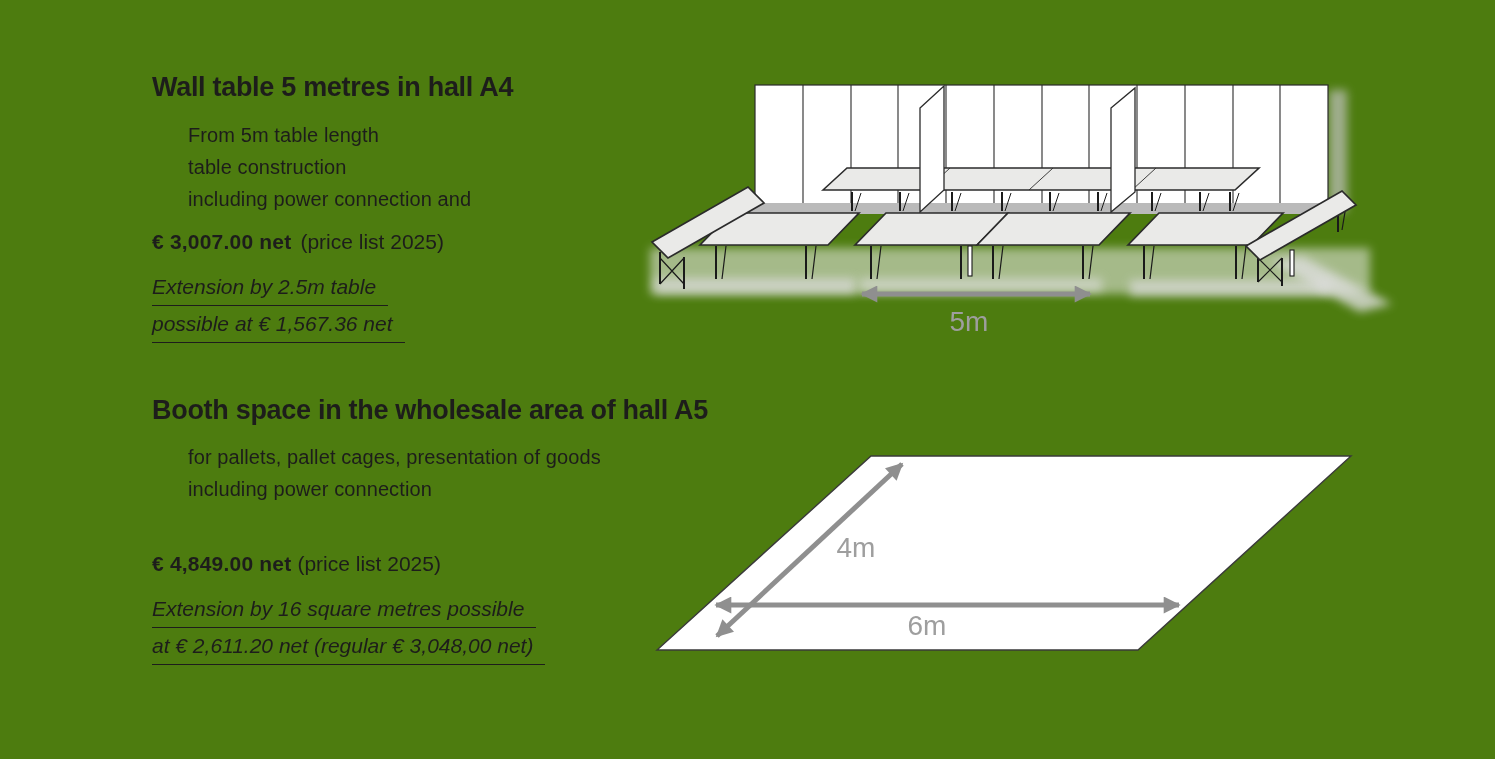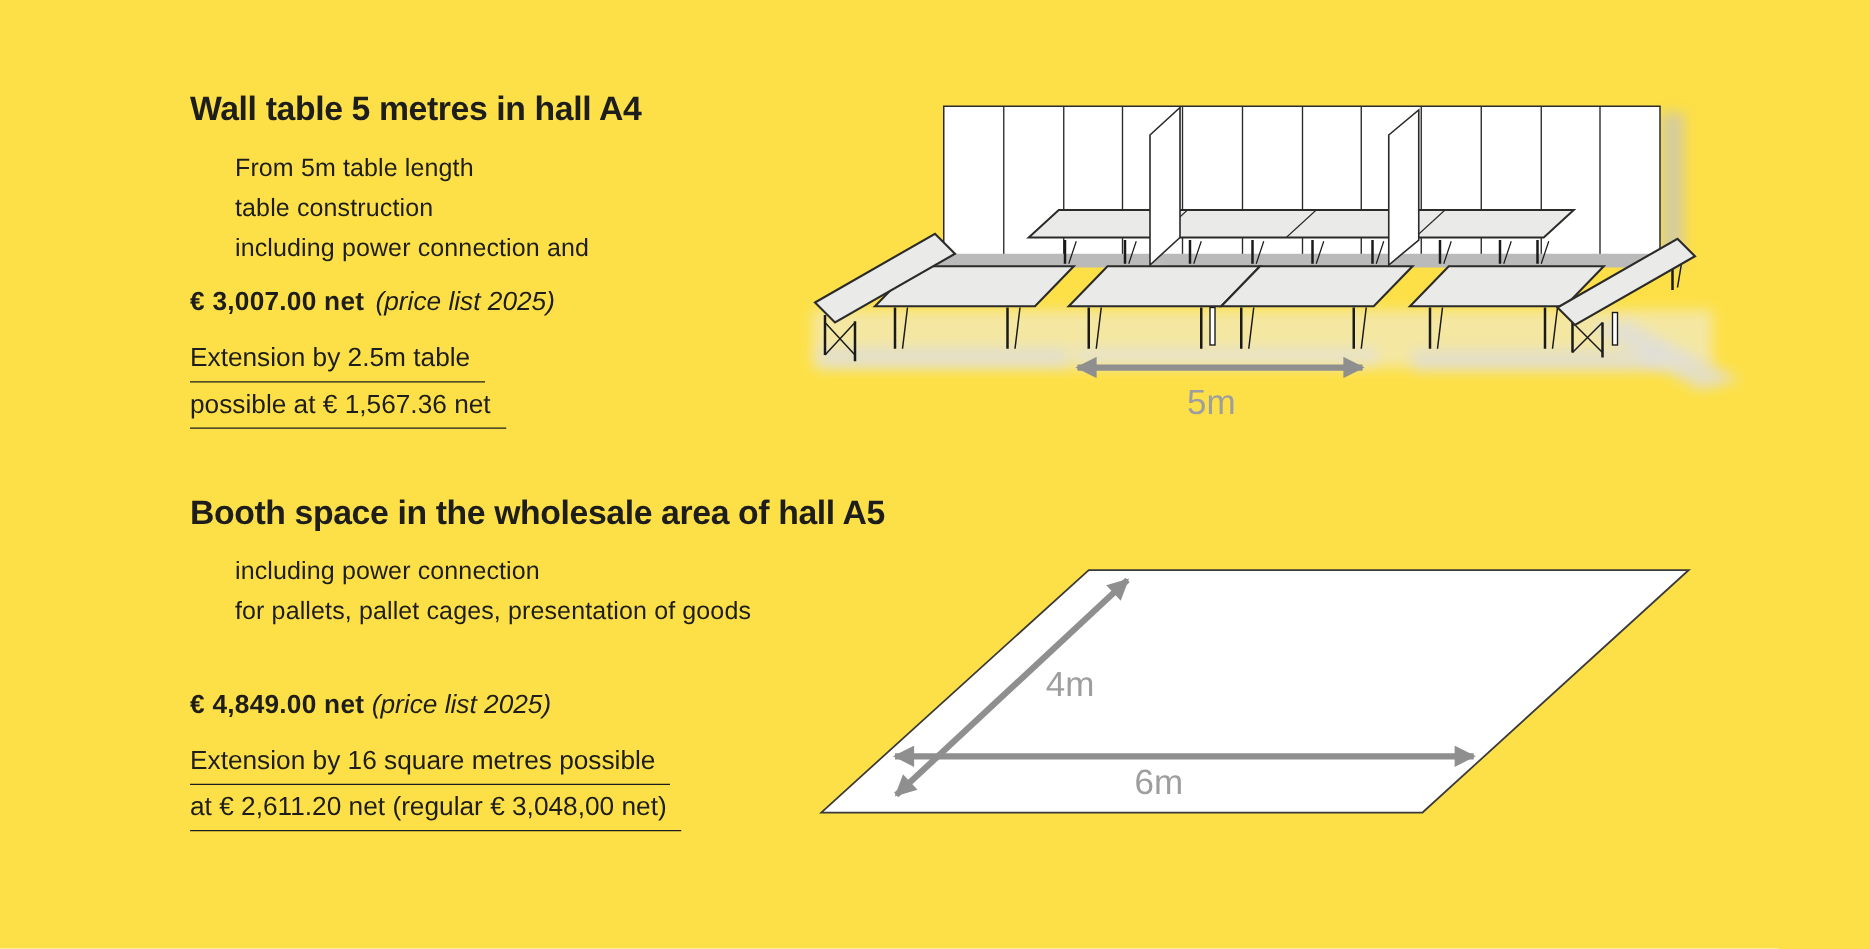--- a/index.html
+++ b/index.html
@@ -1,28 +1,28 @@
 <!DOCTYPE html>
 <html><head>
 <meta charset="utf-8">
 <style>
   html,body{margin:0;padding:0;background:#fff;}
   .canvas{
-    position:relative;width:1495px;height:759px;background:#fde047;
+    position:relative;width:1495px;height:759px;background:#4d7c0f;
     font-family:"Liberation Sans",sans-serif;color:#1d1d1b;overflow:hidden;
   }
   .abs{position:absolute;}
   .heading{font-size:27px;font-weight:700;letter-spacing:-0.3px;margin:0;white-space:nowrap;}
   .body-line{font-size:20px;line-height:32px;letter-spacing:0.1px;white-space:nowrap;margin-left:36px;}
   .price{font-size:21px;white-space:nowrap;}
   .price-bold{font-weight:700;letter-spacing:0.2px;}
-  .price-note{margin-left:9px;font-style:italic;}
+  .price-note{margin-left:9px;}
   .ext-line{
     display:table;font-size:21px;line-height:28px;white-space:nowrap;
-    border-bottom:1.7px solid #1d1d1b;padding:0 12px 4px 0;margin-bottom:4px;
+    border-bottom:1.7px solid #1d1d1b;padding:0 12px 4px 0;margin-bottom:4px;font-style:italic;
   }
   svg{display:block;}
   svg text{font-family:"Liberation Sans",sans-serif;}
   .ink-stroke{stroke:#2b2b2b;fill:none;}
 </style>
 </head>
 <body>
 
 <div class="canvas">
 
@@ -119,22 +119,22 @@
 
     <g>
       <line x1="862" y1="294" x2="1090" y2="294" stroke="#8f8f8f" stroke-width="5" marker-start="url(#ah-a)" marker-end="url(#ah-a)"></line>
     </g>
     <text x="969" y="331" font-size="28" fill="#9e9e9e" text-anchor="middle">5m</text>
   </svg>
 
   <h2 class="heading abs" style="left:152px;top:395px">Booth space in the wholesale area of hall A5</h2>
 
   <div class="abs" style="left:152px;top:441px">
+    <div class="body-line">for pallets, pallet cages, presentation of goods</div>
     <div class="body-line">including power connection</div>
-    <div class="body-line">for pallets, pallet cages, presentation of goods</div>
   </div>
 
   <div class="price abs" style="left:152px;top:552px">
     <span class="price-bold">€ 4,849.00 net</span><span class="price-note" style="margin-left:6px">(price list 2025)</span>
   </div>
 
   <div class="abs" style="left:152px;top:595px">
     <span class="ext-line">Extension by 16 square metres possible</span>
     <span class="ext-line">at € 2,611.20 net (regular € 3,048,00 net)</span>
   </div>

